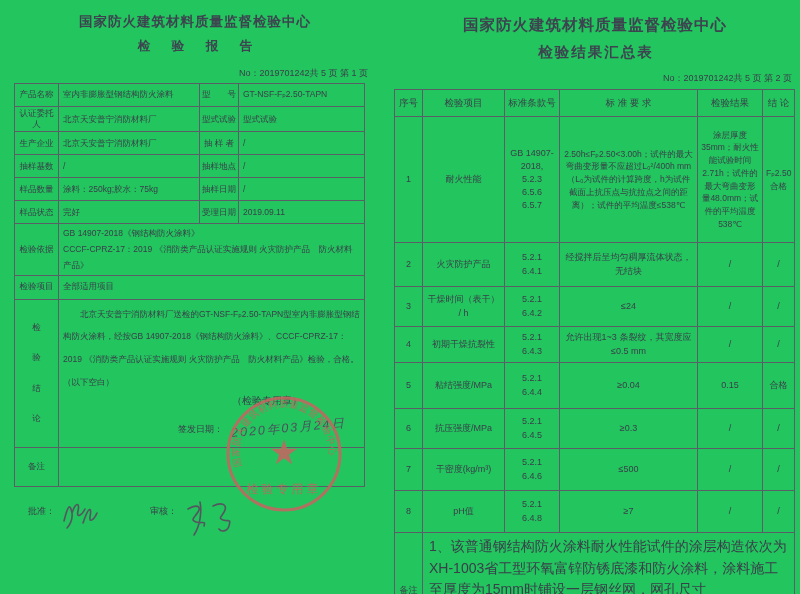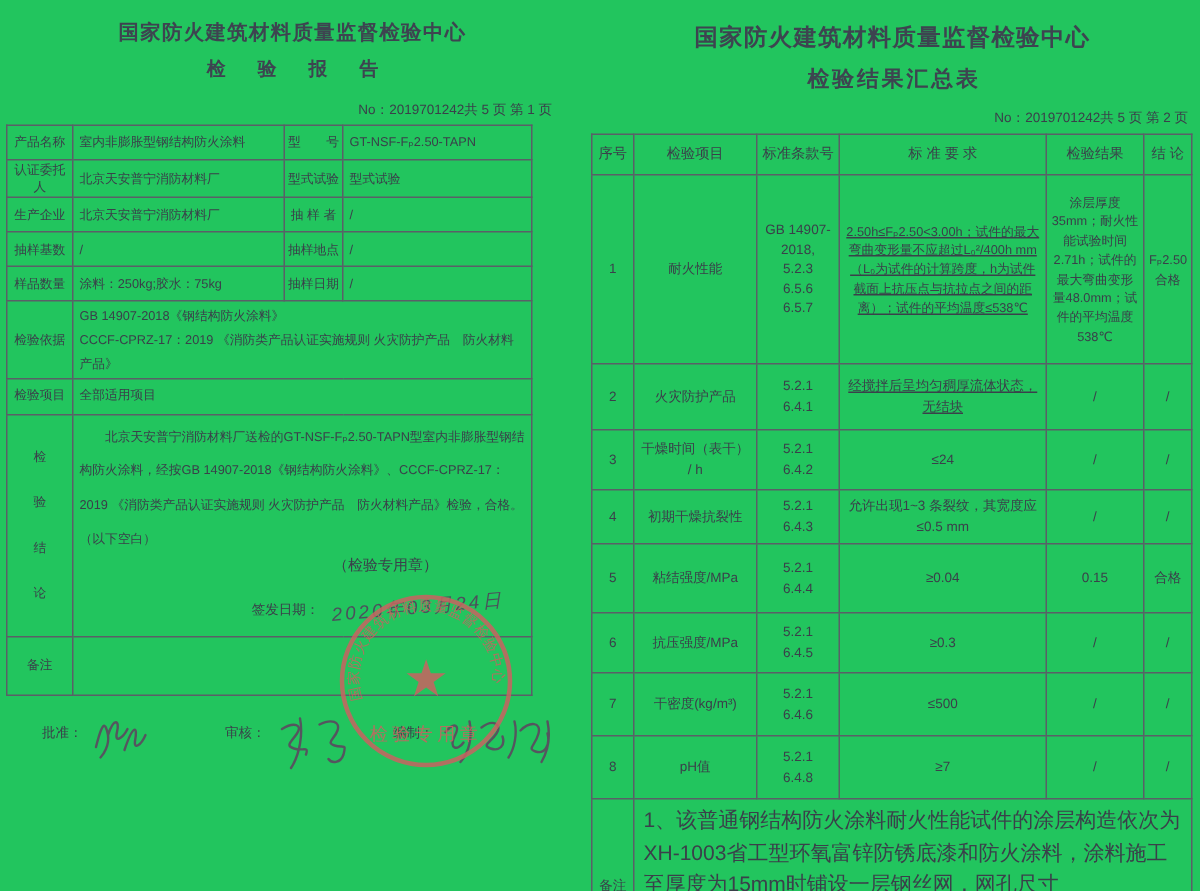--- a/index.html
+++ b/index.html
@@ -20,21 +20,21 @@
   .page-right .doc-title{margin-top:7px;font-size:14.5px;letter-spacing:2px;text-indent:2px;}
 
   .meta{display:flex;justify-content:flex-end;font-size:9px;color:#3a404a;}
   .page-left .meta{margin:12px 22px 3px 18px;}
   .page-right .meta{margin:10px 8px 4px 4px;}
 
   table{border-collapse:collapse;table-layout:fixed;}
   td{border:1px solid #5a5f67;vertical-align:middle;overflow:hidden;}
 
   
-  .ltable{width:350px;margin-left:4px;font-size:8.5px;line-height:1.3;}
+  .ltable{width:350px;margin-left:14px;font-size:8.5px;line-height:1.3;}
   .ltable td{padding:1px 4px;}
   .ltable .lbl{text-align:center;padding:1px 2px;}
   .pre{white-space:pre-line;}
   .basis-cell{line-height:1.9;padding:3px 6px;}
   .items-cell{padding:2px 6px;}
   .concl-cell{position:relative;vertical-align:top;padding:4px 8px;}
   .concl-par{margin:2px 0 0;text-indent:2em;line-height:2.7;}
   .vstack{display:flex;flex-direction:column;justify-content:space-evenly;align-items:center;height:142px;}
   .stampnote{position:absolute;right:62px;bottom:40px;font-size:10px;color:#3a404a;}
   .issueline{position:absolute;right:18px;bottom:10px;font-size:9px;white-space:nowrap;}
@@ -49,21 +49,21 @@
   .sig-approve{left:28px;} .sig-review{left:150px;} .sig-prepare{left:262px;}
 
   
   .stamp{position:absolute;left:224px;top:394px;width:120px;height:120px;opacity:.85;z-index:5;pointer-events:none;}
   .stamp text,.stamp textPath{fill:#c96361;}
 
   
   .rtable{width:400px;margin-left:4px;font-size:9px;line-height:1.45;border:1.5px solid #40454d;}
   .rtable td{padding:1px 3px;text-align:center;}
   .rtable .hdr td{font-size:9.5px;height:24px;}
-  .req-left{text-align:center;text-decoration:underline;}
+  .req-left{text-align:center;}
   .small{font-size:8.5px;line-height:1.5;}
   .rtable .remark-text{text-align:left;white-space:pre-line;font-size:14px;line-height:1.55;padding:3px 6px;}
 </style>
 </head>
 <body>
 
 <div class="page page-left">
   <div class="org">国家防火建筑材料质量监督检验中心</div>
   <div class="doc-title">检 验 报 告</div>
   <div class="meta">
@@ -101,20 +101,26 @@
       <td class="lbl">抽样基数</td>
       <td>/</td>
       <td class="lbl">抽样地点</td>
       <td>/</td>
     </tr>
     <tr style="height:23px">
       <td class="lbl">样品数量</td>
       <td>涂料：250kg;胶水：75kg</td>
       <td class="lbl">抽样日期</td>
       <td>/</td>
+    </tr>
+    <tr style="height:23px">
+      <td class="lbl">样品状态</td>
+      <td>完好</td>
+      <td class="lbl">受理日期</td>
+      <td>2019.09.11</td>
     </tr>
     <tr style="height:44px">
       <td class="lbl">检验依据</td>
       <td colspan="3" class="pre basis-cell">GB 14907-2018《钢结构防火涂料》
 CCCF-CPRZ-17：2019 《消防类产品认证实施规则 火灾防护产品　防火材料产品》</td>
     </tr>
     <tr style="height:24px">
       <td class="lbl">检验项目</td>
       <td colspan="3" class="items-cell">全部适用项目</td>
     </tr>
@@ -146,26 +152,20 @@
     <span class="sig sig-approve">
       <span>批准：</span>
       <svg width="48" height="40" viewBox="0 0 48 40">
         <path d="M7 26 C11 10, 13 8, 15 18 C16 25, 12 31, 10 33 M15 18 C19 6, 23 8, 21 16 C19 24, 25 20, 28 14 M26 28 C32 10, 35 12, 33 22 C32 28, 37 25, 40 18"></path>
       </svg>
     </span>
     <span class="sig sig-review">
       <span>审核：</span>
       <svg width="62" height="44" viewBox="0 0 62 44">
         <path d="M9 14 C17 9, 23 11, 19 17 C15 23, 11 25, 17 27 C23 29, 27 25, 25 31 M21 7 C23 17, 21 31, 15 40 M34 11 C42 7, 48 9, 46 15 C44 21, 38 23, 44 25 C50 27, 52 23, 50 31 C48 37, 42 37, 40 34"></path>
-      </svg>
-    </span>
-    <span class="sig sig-prepare">
-      <span>编制：</span>
-      <svg width="84" height="42" viewBox="0 0 84 42">
-        <path d="M6 16 C12 9, 16 11, 12 19 C8 27, 14 29, 18 23 M22 9 C24 19, 22 29, 16 36 M30 13 C38 7, 44 11, 40 17 C36 23, 30 25, 36 27 C42 29, 46 25, 44 19 M52 9 C54 17, 52 27, 48 33 M56 15 C62 9, 70 9, 68 17 C66 25, 60 27, 66 29 C72 31, 76 25, 74 17 M74 9 C76 19, 74 29, 70 36"></path>
       </svg>
     </span>
   </div>
 
   <svg class="stamp" viewBox="0 0 120 120">
     <defs>
       <path id="arcT" d="M 18,74 A 45,45 0 1 1 102,74" fill="none"></path>
     </defs>
     <circle cx="60" cy="60" r="56" fill="none" stroke="#c96361" stroke-width="3"></circle>
     <text font-size="9.5" letter-spacing="0.5">

